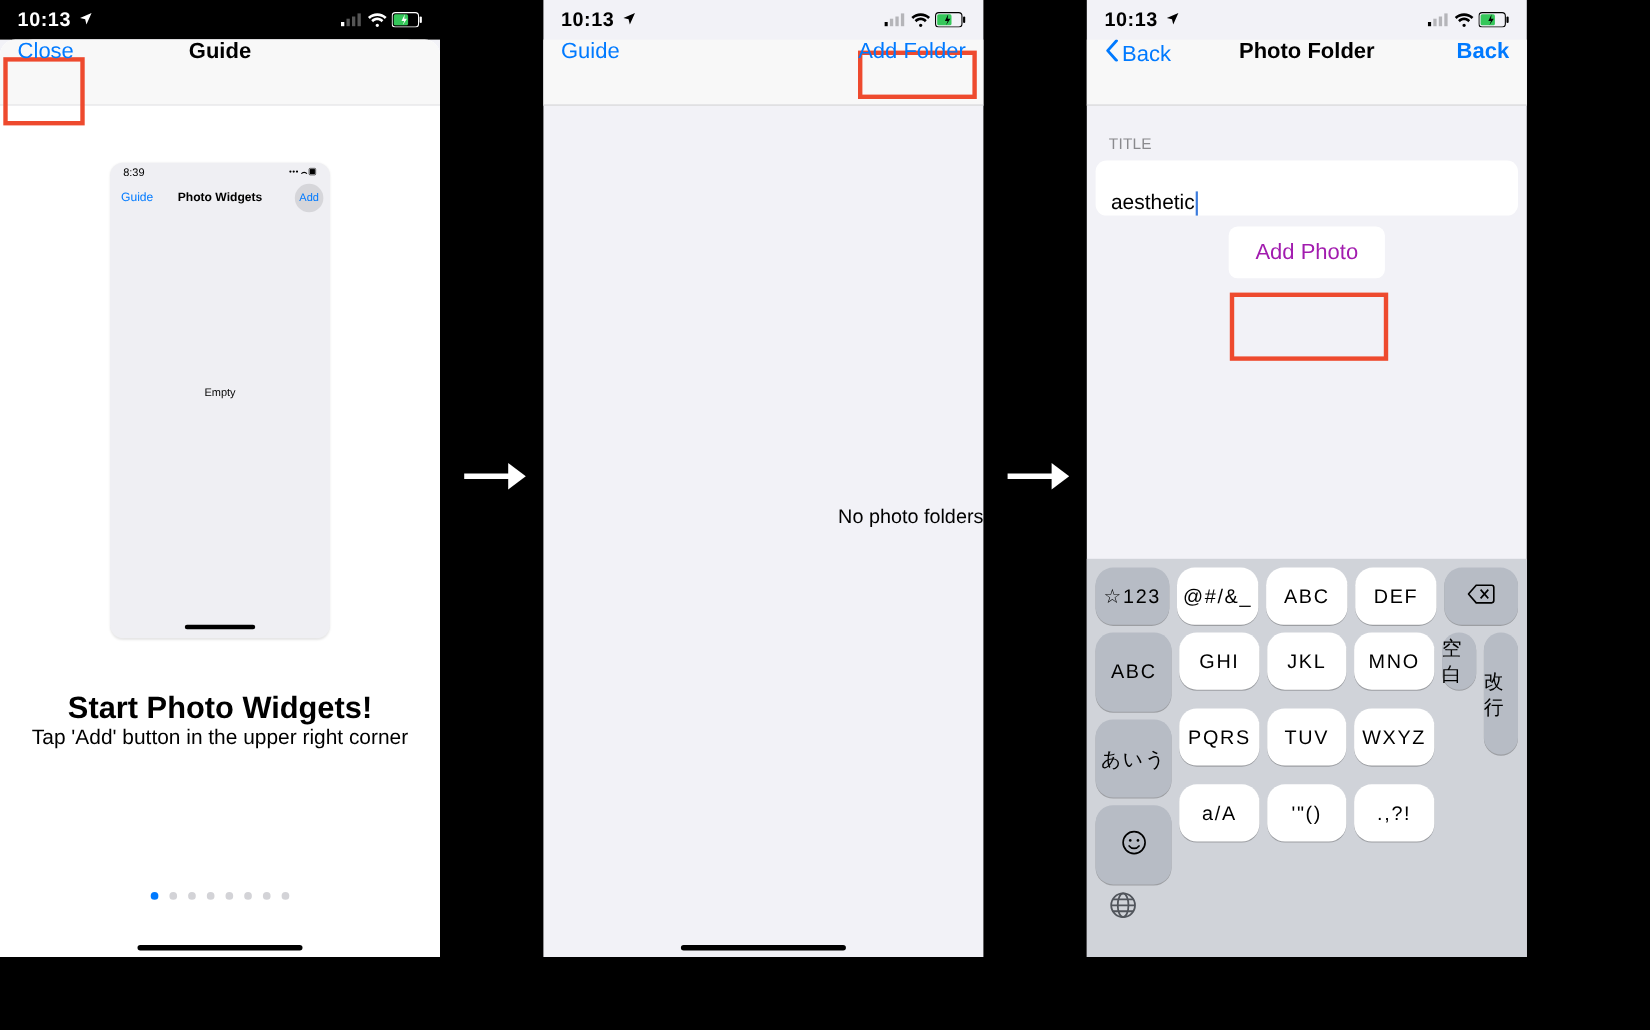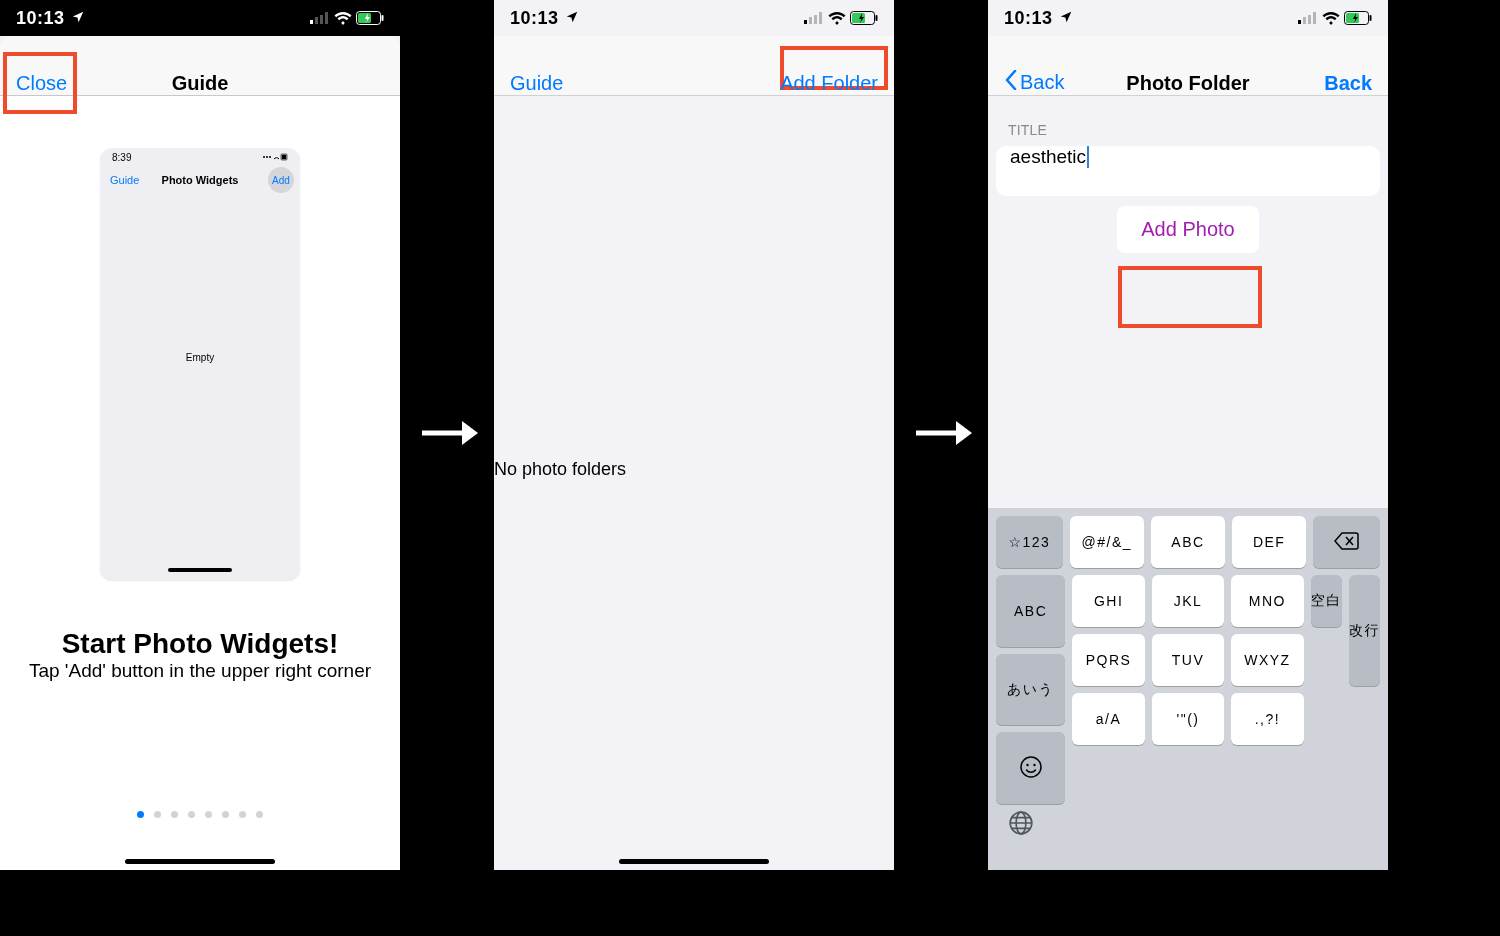--- a/index.html
+++ b/index.html
@@ -12,21 +12,21 @@
   .p3 { left: 988px; }
 
   
   .status { height: 36px; display: flex; align-items: center; justify-content: space-between; padding: 0 16px; font-size: 18px; font-weight: 600; letter-spacing: 0.5px; }
   .status-left { display: flex; align-items: center; gap: 6px; }
   .status-right { display: flex; align-items: center; gap: 4px; }
   .loc-arrow svg { width: 14px; height: 14px; }
   .wifi svg, .battery svg, .signal svg { display: block; }
 
   
-  .nav { height: 60px; background: #f8f8f8; border-bottom: 1px solid #d1d1d5; display: flex; align-items: flex-end; justify-content: space-between; padding: 0 16px; position: relative; }
+  .nav { height: 60px; background: #f8f8f8; border-bottom: 1px solid #d1d1d5; display: flex; align-items: flex-start; justify-content: space-between; padding: 0 16px; position: relative; }
   .nav-title { position: absolute; left: 0; right: 0; text-align: center; font-size: 20px; font-weight: 600; color: #000; pointer-events: none; }
   .nav-btn { color: #007aff; font-size: 20px; cursor: pointer; display: flex; align-items: center; z-index: 2; }
   .nav-btn.bold { font-weight: 600; }
   .back-chev { margin-right: 2px; }
   .back-chev svg { width: 14px; height: 20px; }
 
   .content { position: absolute; top: 96px; left: 0; right: 0; bottom: 0; }
 
   
   .hl { border: 4px solid #ee4a2e; position: absolute; pointer-events: none; }
@@ -51,41 +51,41 @@
   .p1-sub { font-size: 19px; color: #000; }
 
   .dots { position: absolute; bottom: 52px; left: 0; right: 0; display: flex; justify-content: center; gap: 10px; }
   .dot { width: 7px; height: 7px; border-radius: 50%; background: #d3d3d7; }
   .dot.active { background: #007aff; }
 
   .home-ind { position: absolute; bottom: 6px; left: 50%; transform: translateX(-50%); width: 150px; height: 5px; background: #000; border-radius: 3px; }
 
   
   .p2 .status { color: #000; }
-  .p2-empty { position: absolute; top: 50%; left: 0; right: 0; text-align: left; font-size: 18px; color: #000; transform: translateY(-24px); }
+  .p2-empty { position: absolute; top: 50%; left: 0; right: 0; text-align: right; font-size: 18px; color: #000; transform: translateY(-24px); }
 
   
   .p3 .status { color: #000; }
   .sect-label { font-size: 14px; color: #8a8a8e; letter-spacing: 0.2px; padding: 26px 20px 8px; }
-  .titlefield { background: #fff; height: 50px; margin: 0 8px; border-radius: 10px; display: flex; align-items: flex-start; padding: 0 14px; font-size: 19px; color: #000; }
+  .titlefield { background: #fff; height: 50px; margin: 0 8px; border-radius: 10px; display: flex; align-items: flex-end; padding: 0 14px; font-size: 19px; color: #000; }
   .cursor { display: inline-block; width: 2px; height: 22px; background: #3b7bdc; margin-left: 1px; vertical-align: middle; }
   .addphoto-row { text-align: center; margin-top: 10px; }
   .addphoto { display: inline-block; background: #fff; border-radius: 8px; padding: 12px 24px; color: #a21caf; font-size: 20px; }
 
   
   .kbd { position: absolute; left: 0; right: 0; bottom: 0; height: 362px; background: #d0d3d9; padding: 8px; }
   .krow { display: flex; gap: 7px; height: 52px; margin-bottom: 7px; }
-  .key { flex: 1; background: #fff; border-radius: 6px; display: flex; align-items: center; justify-content: center; font-size: 14px; letter-spacing: 1.5px; box-shadow: 0 1px 0 rgba(0,0,0,0.25); cursor: pointer; }
+  .key { flex: 1; background: #fff; border-radius: 16px; display: flex; align-items: center; justify-content: center; font-size: 18px; letter-spacing: 1.5px; box-shadow: 0 1px 0 rgba(0,0,0,0.25); cursor: pointer; }
   .key.gray { background: #b7bcc5; }
   .krow1 .key:first-child { flex: 0.9; }
   .krow1 .key:last-child { flex: 0.9; }
   .krow .side { flex: 0.9; }
   .klayout { display: flex; gap: 7px; height: 229px; }
   .kleft { flex: 0.9; display: flex; flex-direction: column; gap: 7px; }
-  .kmid { flex: 3; display: flex; flex-direction: column; gap: 7px; }
+  .kmid { flex: 3; display: flex; flex-direction: column; gap: 17px; }
   .kmid .krow { margin-bottom: 0; }
   .kright { flex: 0.9; display: flex; flex-direction: row; gap: 7px; }
   .kbot { height: 42px; display: flex; align-items: center; padding: 4px 12px; }
   .globe svg { width: 26px; height: 26px; }
 
   
   .arrow { position: absolute; top: 418px; color: #fff; }
   .arrow svg { width: 60px; height: 30px; }
   .a1 { left: 420px; }
   .a2 { left: 914px; }

